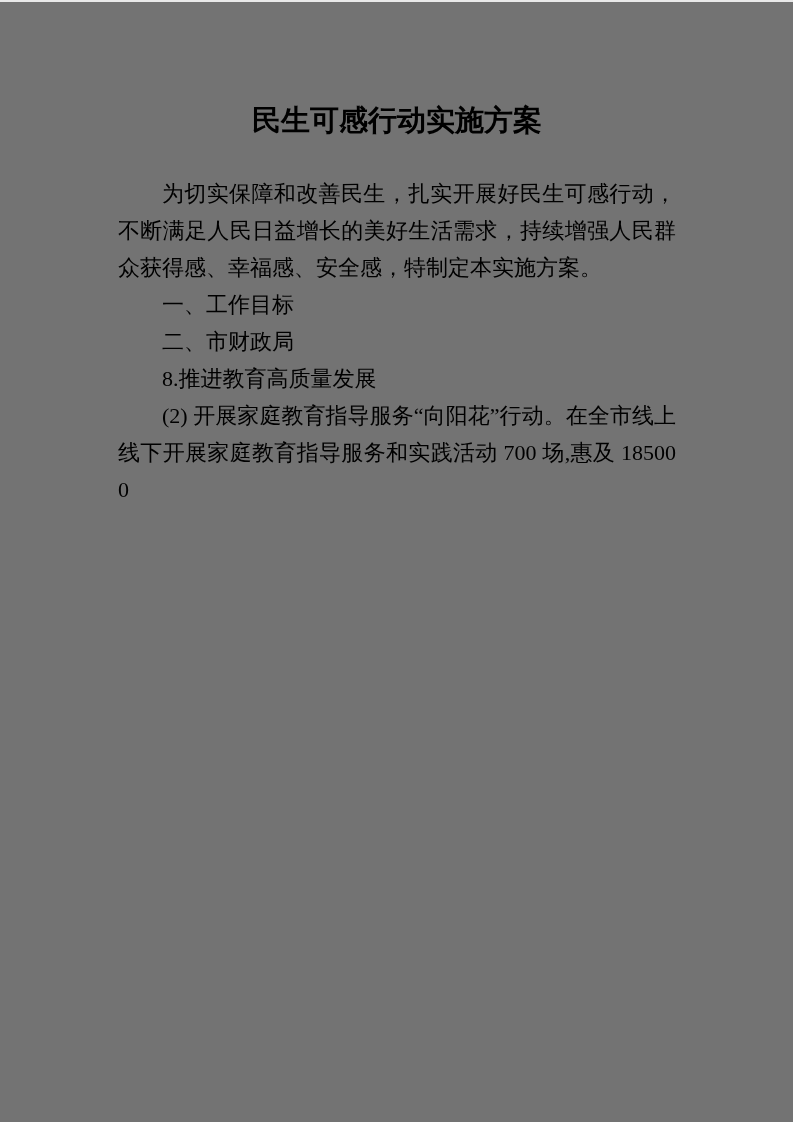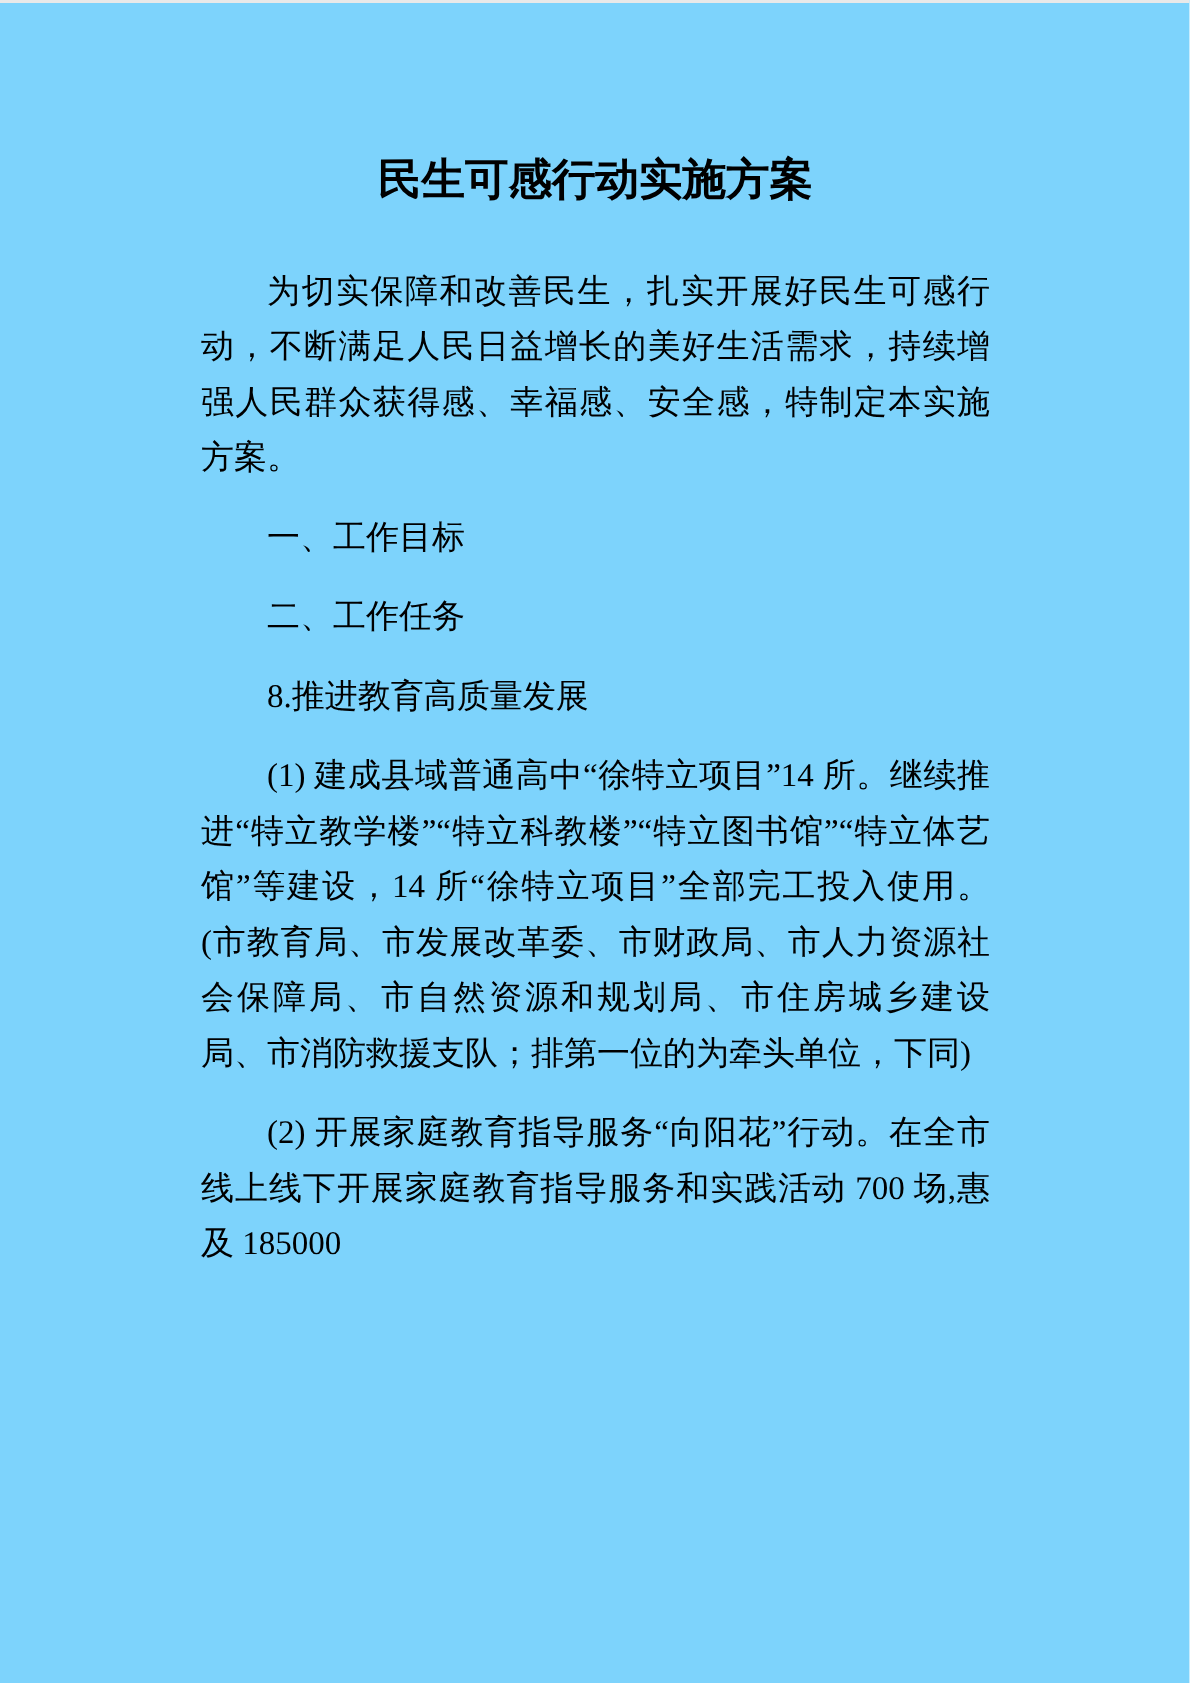--- a/index.html
+++ b/index.html
@@ -6,58 +6,57 @@
     margin: 0;
     padding: 0;
     background: #ffffff;
   }
   .page {
     position: relative;
     width: 793px;
     height: 1122px;
     margin: 0 auto;
     box-sizing: border-box;
-    background: #7dd3fc;
+    background: #737373;
     border-top: 2px solid #e9e9e9;
     padding: 93px 117px 0 118px;
     overflow: hidden;
     font-family: "Liberation Serif", serif;
     color: #000000;
   }
   .doc-title {
     margin: 0 0 30px 0;
     font-size: 29px;
     line-height: 50px;
     font-weight: bold;
     text-align: center;
     letter-spacing: 0px;
   }
   .doc-body p {
-    margin: 16px;
+    margin: 0;
     font-size: 22px;
     line-height: 37px;
     text-indent: 2em;
     text-align: justify;
     word-break: break-all;
   }
 </style>
 </head>
 <body>
 
 <div class="page">
   <h1 class="doc-title">民生可感行动实施方案</h1>
 
   <div class="doc-body">
     <p>为切实保障和改善民生，扎实开展好民生可感行动，不断满足人民日益增长的美好生活需求，持续增强人民群众获得感、幸福感、安全感，特制定本实施方案。</p>
 
     <p>一、工作目标</p>
 
 
-    <p>二、工作任务</p>
+    <p>二、市财政局</p>
 
 
     <p>8.推进教育高质量发展</p>
 
-    <p>(1) 建成县域普通高中“徐特立项目”14 所。继续推进“特立教学楼”“特立科教楼”“特立图书馆”“特立体艺馆”等建设，14 所“徐特立项目”全部完工投入使用。(市教育局、市发展改革委、市财政局、市人力资源社会保障局、市自然资源和规划局、市住房城乡建设局、市消防救援支队；排第一位的为牵头单位，下同)</p>
 
     <p>(2) 开展家庭教育指导服务“向阳花”行动。在全市线上线下开展家庭教育指导服务和实践活动 700 场,惠及 185000</p>
   </div>
 </div>
 
 </body></html>

